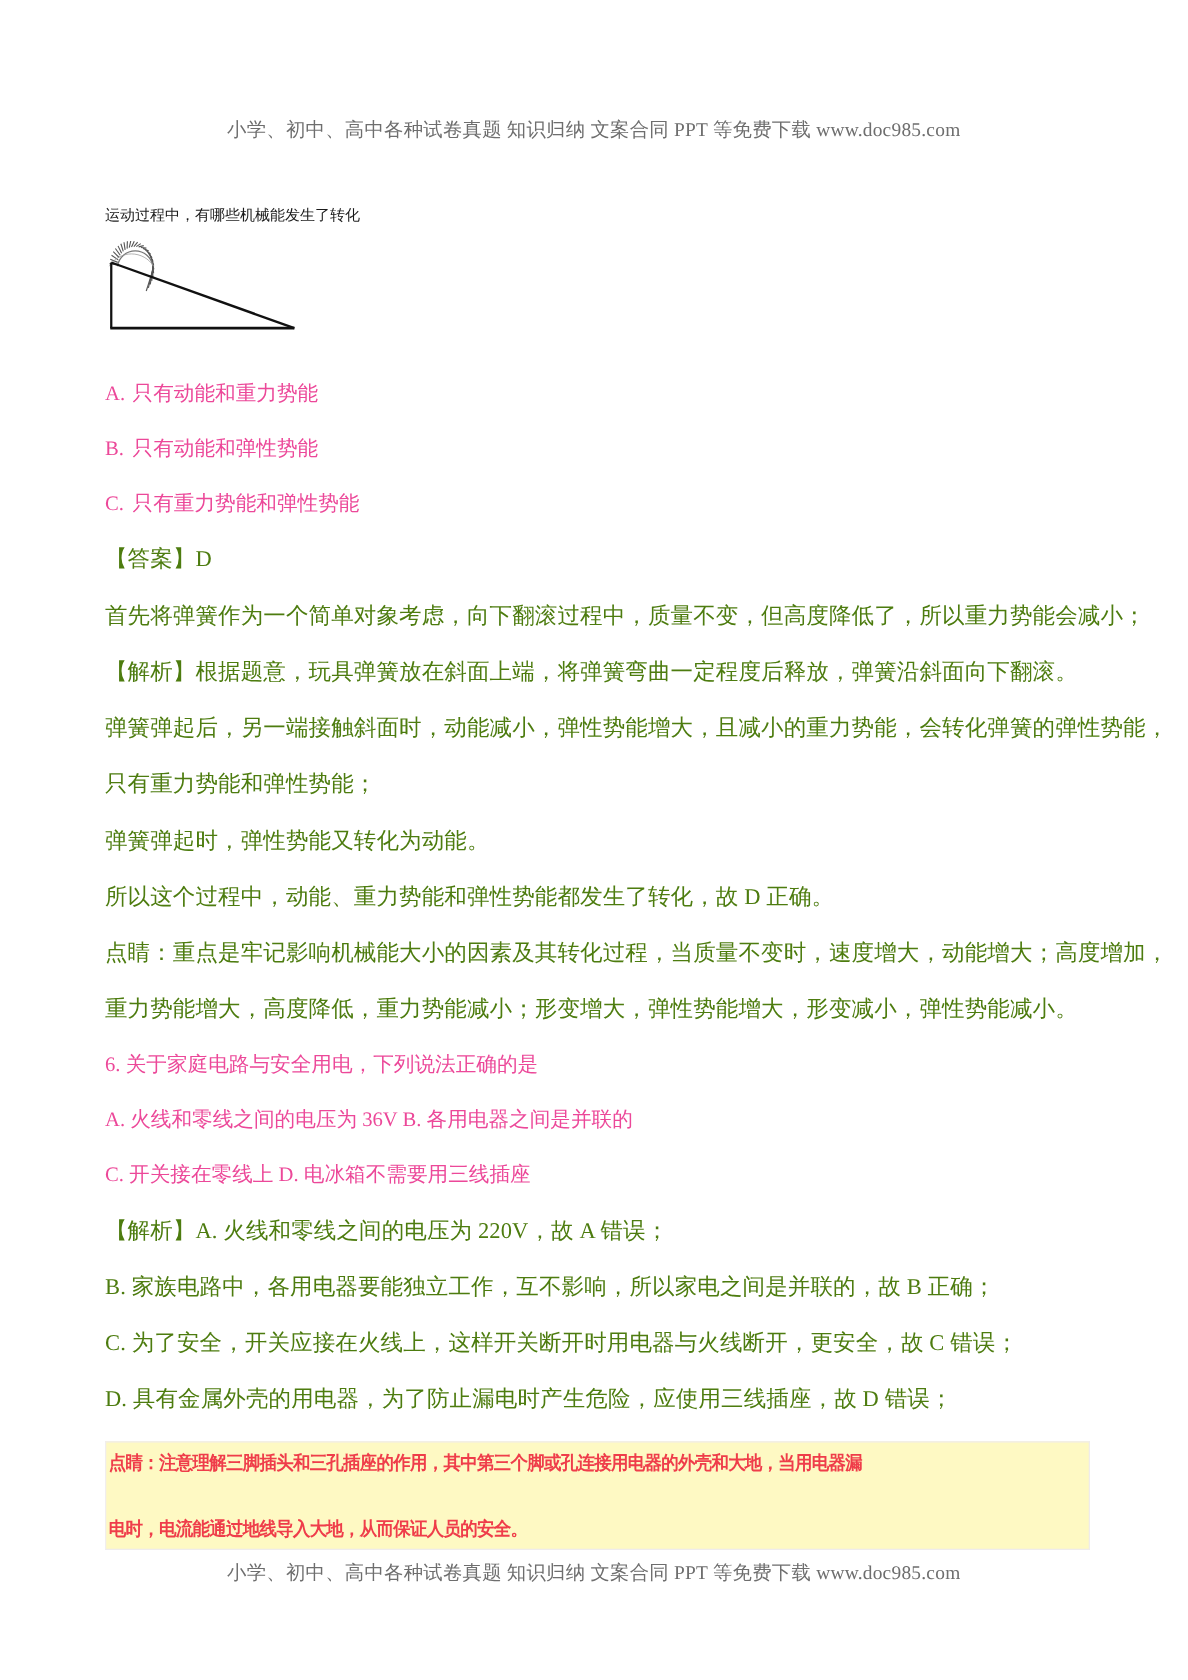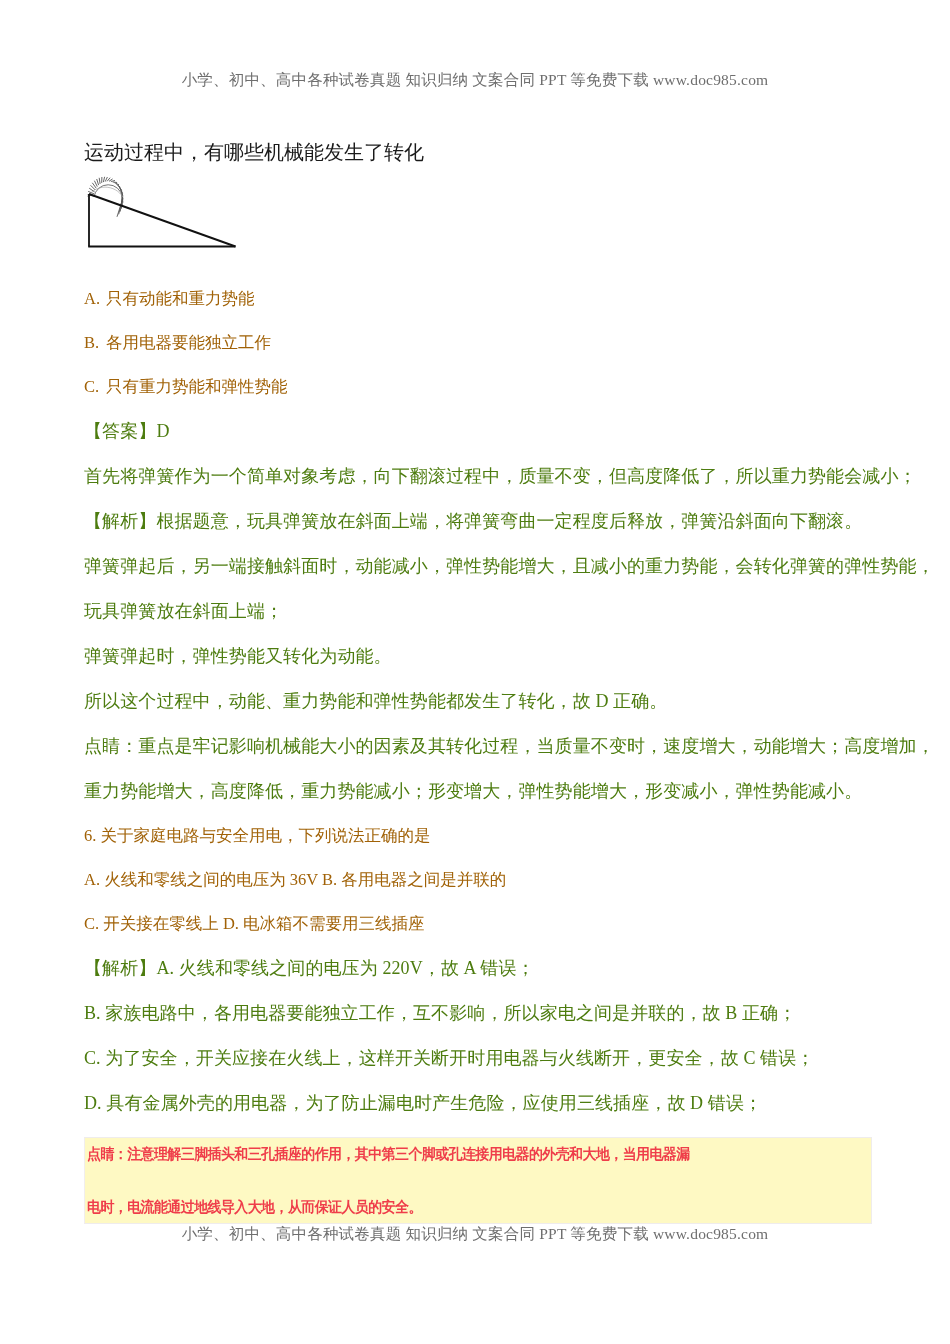--- a/index.html
+++ b/index.html
@@ -13,20 +13,21 @@
     position: relative;
     font-family: "Liberation Serif", "DejaVu Serif", serif;
     color: #000000;
     overflow: hidden;
   }
   .page {
     position: relative;
     width: 950px;
     height: 1142px;
     box-sizing: border-box;
+    margin-top: 24px;
   }
 
   
   .watermark {
     position: absolute;
     left: 0;
     width: 950px;
     text-align: center;
     font-size: 15.5px;
     color: #6e6e6e;
@@ -39,33 +40,33 @@
 
   
   .content {
     position: absolute;
     left: 84px;
     top: 142px;
     width: 790px;
   }
 
   .line {
-    font-size: 20px;
+    font-size: 12px;
     line-height: 1.0;
     white-space: nowrap;
     color: #1a1a1a;
   }
   .q-stem {
     margin-bottom: 0px;
   }
 
   
   .opt {
     font-size: 16.5px;
-    color: #a16207;
+    color: #ec4899;
     white-space: nowrap;
     margin-top: 22px;
   }
   .opt .mark {
     display: inline-block;
     min-width: 22px;
   }
 
   
   .red {
@@ -165,31 +166,31 @@
           <line x1="4.2" y1="72.5" x2="151.5" y2="72.5" stroke-width="2.1"></line>
           <line x1="5.0" y1="20.0" x2="151.5" y2="72.5" stroke-width="1.9"></line>
         </g>
       </svg>
     </div>
 
     <div class="opt">
       <span class="mark">A.</span><span>只有动能和重力势能</span>
     </div>
     <div class="opt">
-      <span class="mark">B.</span><span>各用电器要能独立工作</span>
+      <span class="mark">B.</span><span>只有动能和弹性势能</span>
     </div>
     <div class="opt">
       <span class="mark">C.</span><span>只有重力势能和弹性势能</span>
     </div>
 
     <div class="red"><span>【答案】</span><span>D</span></div>
     <div class="red">首先将弹簧作为一个简单对象考虑，向下翻滚过程中，质量不变，但高度降低了，所以重力势能会减小；</div>
     <div class="red">【解析】根据题意，玩具弹簧放在斜面上端，将弹簧弯曲一定程度后释放，弹簧沿斜面向下翻滚。</div>
     <div class="red">弹簧弹起后，另一端接触斜面时，动能减小，弹性势能增大，且减小的重力势能，会转化弹簧的弹性势能，</div>
-    <div class="red">玩具弹簧放在斜面上端；</div>
+    <div class="red">只有重力势能和弹性势能；</div>
     <div class="red">弹簧弹起时，弹性势能又转化为动能。</div>
     <div class="red">所以这个过程中，动能、重力势能和弹性势能都发生了转化，故 D 正确。</div>
     <div class="red">点睛：重点是牢记影响机械能大小的因素及其转化过程，当质量不变时，速度增大，动能增大；高度增加，</div>
     <div class="red">重力势能增大，高度降低，重力势能减小；形变增大，弹性势能增大，形变减小，弹性势能减小。</div>
 
     <div class="opt">6.  关于家庭电路与安全用电，下列说法正确的是</div>
     <div class="opt">A.  火线和零线之间的电压为 36V      B.  各用电器之间是并联的</div>
     <div class="opt">C.  开关接在零线上      D.  电冰箱不需要用三线插座</div>
 
     <div class="red">【解析】A.  火线和零线之间的电压为 220V，故 A 错误；</div>

